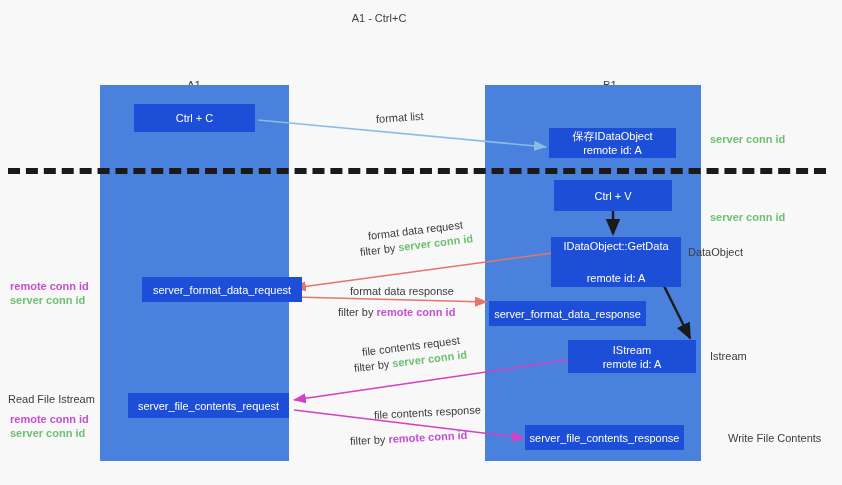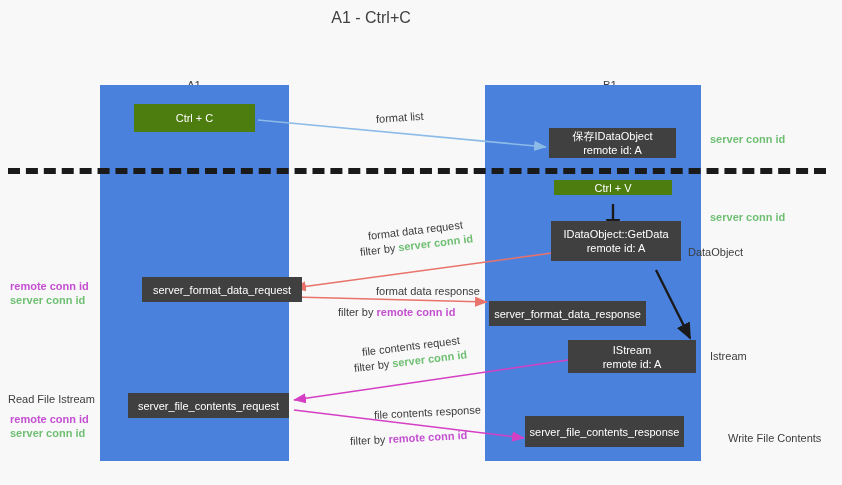--- a/index.html
+++ b/index.html
@@ -18,24 +18,24 @@
   #canvas {
     position: absolute;
     left: 0; top: 0;
     width: 842px;
     height: 485px;
   }
   .abs { position: absolute; }
 
   
   #title {
-    left: 0; top: 8px;
+    left: 8px; top: 8px;
     width: 742px;
     text-align: center;
-    font-size: 16px;
+    font-size: 11px;
     line-height: 20px;
     color: #404040;
   }
 
   
   .col-head {
     text-align: center;
     font-size: 11.5px;
     line-height: 14px;
     color: #404040;
@@ -58,22 +58,22 @@
     display: flex;
     flex-direction: column;
     align-items: center;
     justify-content: center;
     color: #ffffff;
     font-size: 11px;
     line-height: 14px;
     text-align: center;
     padding: 2px 4px;
   }
-  .node.orange { background: #404040; }
-  .node.green  { background: #4d7c0f; }
+  .node.orange { background: #1d4ed8; }
+  .node.green  { background: #1d4ed8; }
 
   
   .lbl {
     position: absolute;
     font-size: 11px;
     line-height: 14px;
     white-space: nowrap;
   }
   .lbl.dark   { color: #3c3c3c; }
   .green-txt  { color: #6fbf73; font-weight: bold; }
@@ -140,25 +140,25 @@
 
 <div class="node green" style="left:134px; top:104px; width:121px; height:28px;">
   <div>Ctrl + C</div>
 </div>
 
 <div class="node orange" style="left:549px; top:128px; width:127px; height:30px;">
   <div>保存IDataObject</div>
   <div>remote id: A</div>
 </div>
 
-<div class="node green" style="left:554px; top:180px; width:118px; height:15px;">
+<div class="node green" style="left:554px; top:180px; width:118px; height:31px;">
   <div>Ctrl + V</div>
 </div>
 
-<div class="node orange" style="left:551px; top:221px; width:130px; height:40px;">
+<div class="node orange" style="left:551px; top:237px; width:130px; height:50px;justify-content:space-between;">
   <div>IDataObject::GetData</div>
   <div>remote id: A</div>
 </div>
 
 <div class="node orange" style="left:568px; top:340px; width:128px; height:33px;">
   <div>IStream</div>
   <div>remote id: A</div>
 </div>
 
 <div class="node orange" style="left:129px; top:277px; width:160px; height:25px;margin-left:13px;">
@@ -166,32 +166,32 @@
 </div>
 
 <div class="node orange" style="left:489px; top:301px; width:157px; height:25px;">
   <div>server_format_data_response</div>
 </div>
 
 <div class="node orange" style="left:128px; top:393px; width:161px; height:25px;">
   <div>server_file_contents_request</div>
 </div>
 
-<div class="node orange" style="left:525px; top:416px; width:159px; height:31px;">
+<div class="node orange" style="left:525px; top:425px; width:159px; height:25px;">
   <div>server_file_contents_response</div>
 </div>
 
 <div class="lbl dark rot" style="left:376px; top:112px; transform: rotate(-4deg);">format list</div>
 
 <div class="lbl dark rot" style="left:368px; top:229px; transform: rotate(-7deg);">format data request</div>
 <div class="lbl rot" style="left:360px; top:245px; transform: rotate(-7deg);">
   <span class="dark">filter by </span><span class="green-txt">server conn id</span>
 </div>
 
-<div class="lbl dark" style="left:376px; top:284px;">format data response</div>
+<div class="lbl dark" style="left:350px; top:284px;">format data response</div>
 <div class="lbl" style="left:338px; top:305px;">
   <span class="dark">filter by </span><span class="purple-txt">remote conn id</span>
 </div>
 
 <div class="lbl dark rot" style="left:362px; top:345px; transform: rotate(-7deg);">file contents request</div>
 <div class="lbl rot" style="left:354px; top:361px; transform: rotate(-7deg);">
   <span class="dark">filter by </span><span class="green-txt">server conn id</span>
 </div>
 
 <div class="lbl dark rot" style="left:374px; top:408px; transform: rotate(-3deg);">file contents response</div>

